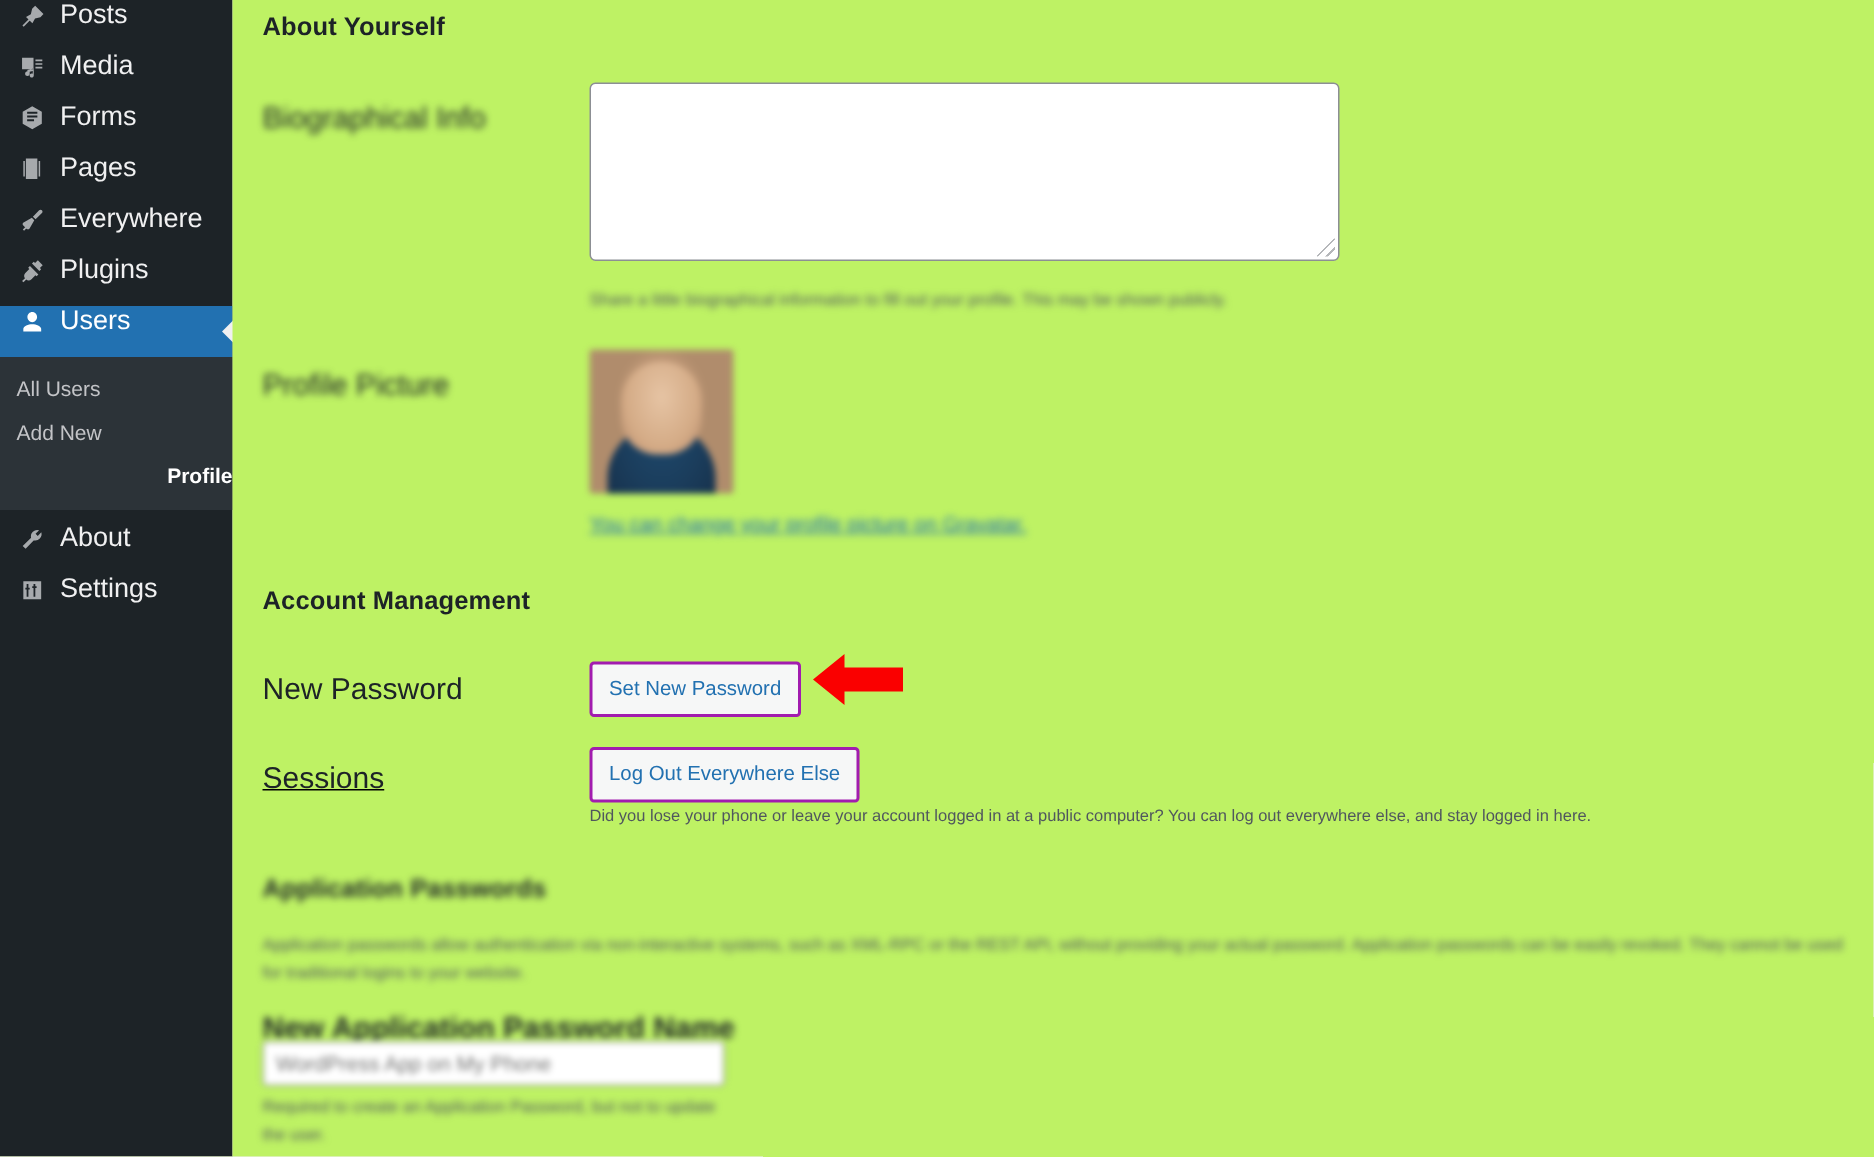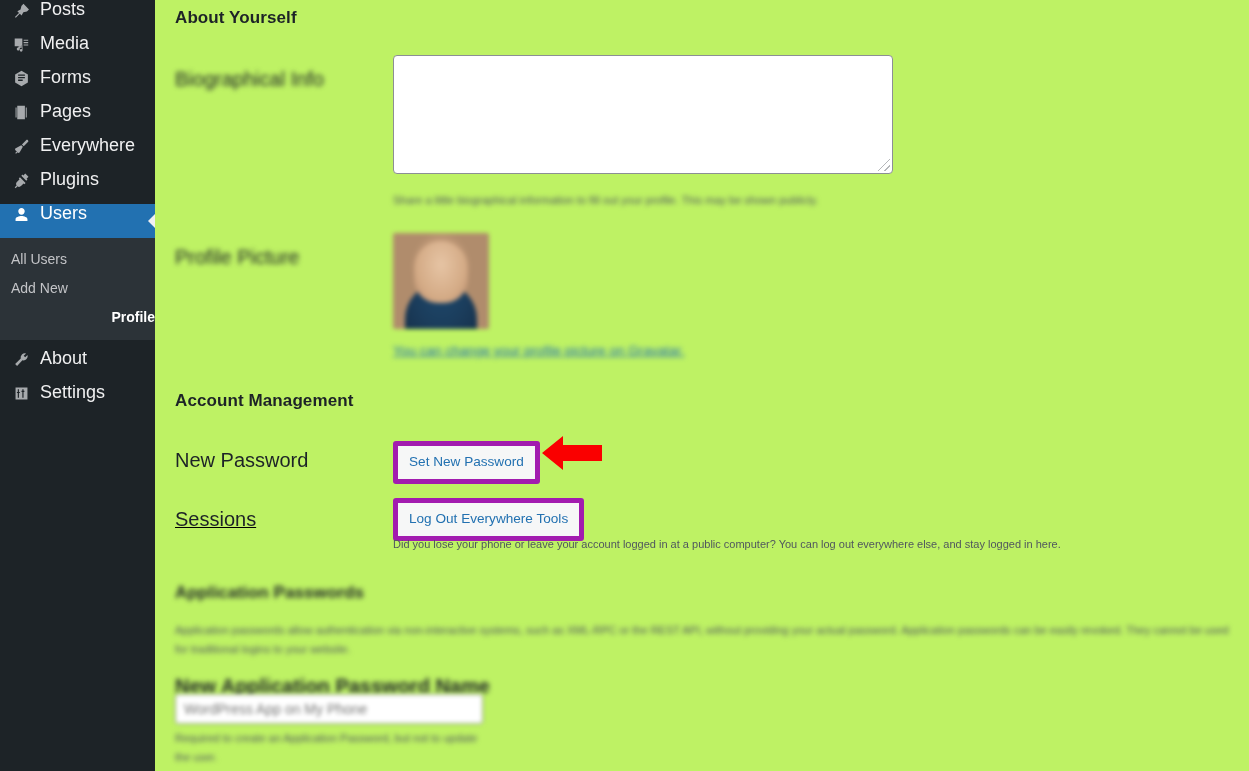--- a/index.html
+++ b/index.html
@@ -138,21 +138,21 @@
   }
   .gravatar-link {
     font-size: 13.6px;
     color: #2271b1;
     text-decoration: underline;
   }
 
   .wp-btn {
     display: inline-block;
     background: #f6f7f7;
-    border: 5px solid #a21caf;
+    border: 2px solid #a21caf;
     border-radius: 3px;
     color: #2271b1;
     font-size: 13.6px;
     line-height: 1;
     padding: 9px 11px 10px 11px;
     cursor: pointer;
     font-family: "Liberation Sans", sans-serif;
   }
 
   .text-input {
@@ -322,21 +322,21 @@
 
     <div class="row" style="left:238px; top:441px;">
       <button class="wp-btn">Set New Password</button>
     </div>
 
     <div class="row" style="left:20px; top:508px;text-decoration:underline;">
       <span class="field-label">Sessions</span>
     </div>
 
     <div class="row" style="left:238px; top:498px;">
-      <button class="wp-btn">Log Out Everywhere Tools</button>
+      <button class="wp-btn">Log Out Everywhere Else</button>
     </div>
 
     <div class="row" style="left:238px; top:534px; width:860px;">
       <span class="desc">Did you lose your phone or leave your account logged in at a public computer? You can log out everywhere else, and stay logged in here.</span>
     </div>
 
     <div class="row blur-strong" style="left:20px; top:583px;">
       <h2 class="section-title">Application Passwords</h2>
     </div>
 

